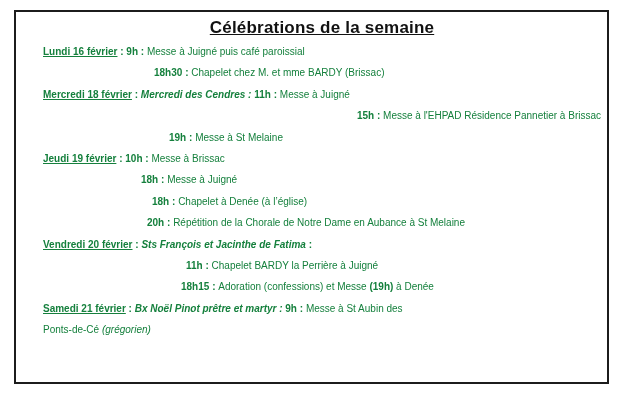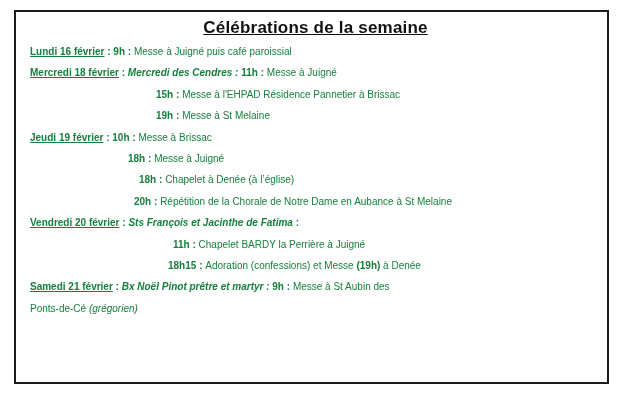--- a/index.html
+++ b/index.html
@@ -17,21 +17,21 @@
   }
   .card {
     position: absolute;
     left: 14px;
     top: 10px;
     width: 595px;
     height: 374px;
     box-sizing: border-box;
     border: 2px solid #1c1c1c;
     background: #ffffff;
-    padding: 3px 6px 0 14px;
+    padding: 3px 6px 0 27px;
     color: #161616;
   }
   .title {
     font-size: 17px;
     line-height: 25px;
     font-weight: 700;
     text-decoration: underline;
     text-align: center;
     color: #111111;
     letter-spacing: 0.2px;
@@ -50,22 +50,23 @@
   .seg-i  { font-style: italic; }
 </style>
 </head>
 <body>
 
 <div class="page">
   <div class="card">
     <div class="title">Célébrations de la semaine</div>
     <div class="lines">
         <div class="line"><span class="seg-b seg-u">Lundi 16 février</span><span class="seg-b"> : </span><span class="seg-b">9h</span><span class="seg-b"> : </span><span class="">Messe à Juigné puis café paroissial</span></div>
+        <div class="line" style="padding-left: 111px;"><span class="seg-b">18h30</span><span class="seg-b"> : </span><span class="">Chapelet chez M. et mme BARDY (Brissac)</span></div>
         <div class="line"><span class="seg-b seg-u">Mercredi 18 février</span><span class="seg-b"> : </span><span class="seg-b seg-i">Mercredi des Cendres : </span><span class="seg-b">11h</span><span class="seg-b"> : </span><span class="">Messe à Juigné</span></div>
-        <div class="line" style="padding-left: 126px;"><span class="seg-b">15h</span><span class="seg-b"> : </span><span class="">Messe à l'EHPAD Résidence Pannetier à Brissac</span></div>
+        <div class="line" style="padding-left: 126px; text-align: right;"><span class="seg-b">15h</span><span class="seg-b"> : </span><span class="">Messe à l'EHPAD Résidence Pannetier à Brissac</span></div>
         <div class="line" style="padding-left: 126px;"><span class="seg-b">19h</span><span class="seg-b"> : </span><span class="">Messe à St Melaine</span></div>
         <div class="line"><span class="seg-b seg-u">Jeudi 19 février</span><span class="seg-b"> : </span><span class="seg-b">10h</span><span class="seg-b"> : </span><span class="">Messe à Brissac</span></div>
         <div class="line" style="padding-left: 98px;"><span class="seg-b">18h</span><span class="seg-b"> : </span><span class="">Messe à Juigné</span></div>
         <div class="line" style="padding-left: 109px;"><span class="seg-b">18h</span><span class="seg-b"> : </span><span class="">Chapelet à Denée (à l’église)</span></div>
         <div class="line" style="padding-left: 104px;"><span class="seg-b">20h</span><span class="seg-b"> : </span><span class="">Répétition de la Chorale de Notre Dame en Aubance à St Melaine</span></div>
         <div class="line"><span class="seg-b seg-u">Vendredi 20 février</span><span class="seg-b"> : </span><span class="seg-b seg-i">Sts François et Jacinthe de Fatima</span><span class="seg-b"> :</span></div>
         <div class="line" style="padding-left: 143px;"><span class="seg-b">11h</span><span class="seg-b"> : </span><span class="">Chapelet BARDY la Perrière à Juigné</span></div>
         <div class="line" style="padding-left: 138px;"><span class="seg-b">18h15</span><span class="seg-b"> : </span><span class="">Adoration (confessions) et Messe </span><span class="seg-b">(19h)</span><span class=""> à Denée</span></div>
         <div class="line"><span class="seg-b seg-u">Samedi 21 février</span><span class="seg-b"> : </span><span class="seg-b seg-i">Bx Noël Pinot prêtre et martyr : </span><span class="seg-b">9h</span><span class="seg-b"> : </span><span class="">Messe à St Aubin des</span></div>
         <div class="line"><span class="">Ponts-de-Cé </span><span class="seg-i">(grégorien)</span></div>

